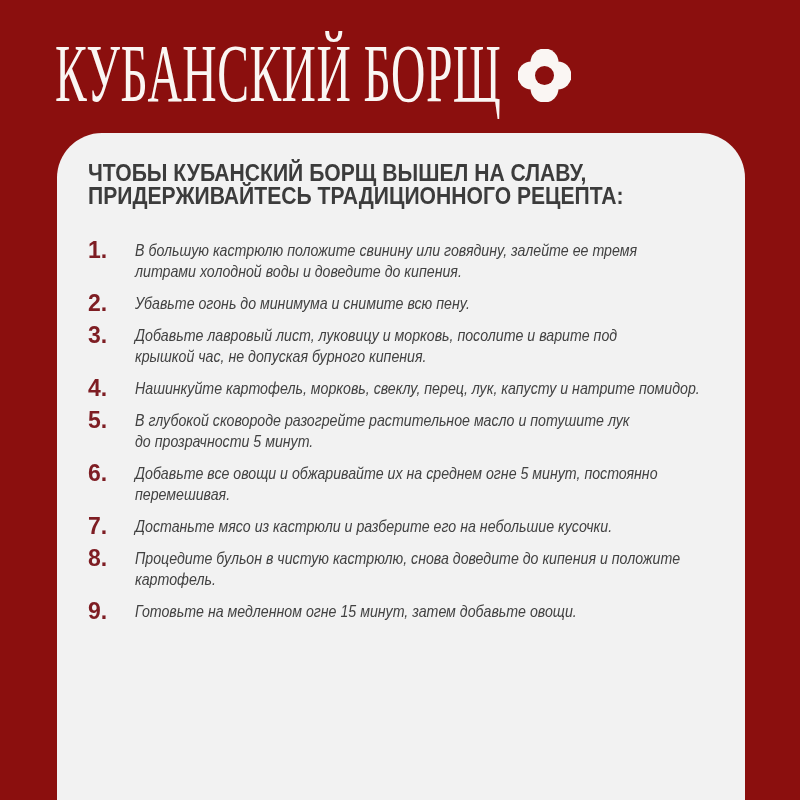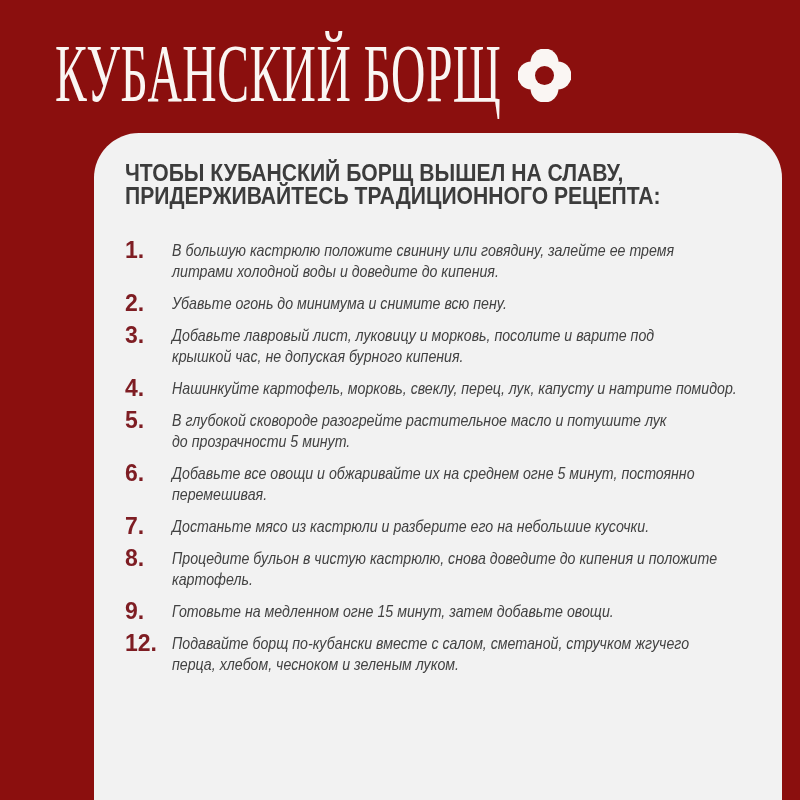--- a/index.html
+++ b/index.html
@@ -39,21 +39,20 @@
     width:53px;height:53px;
   }
   
   .card{
     position:absolute;
     left:57px;top:133px;
     width:688px;height:667px;
     background:var(--card,#F2F2F2);
     border-radius:45px 45px 0 0;
     padding:28px 20px 0 31px;
-    margin-left:37px;
   }
   .heading{
     font-size:24px;
     font-weight:700;
     line-height:23px;
     color:var(--heading,#3C3C3C);
     text-transform:uppercase;
     white-space:pre;
     transform:scaleX(0.88);
     transform-origin:left top;
@@ -141,19 +140,14 @@
     </li>
     <li class="step">
       <span class="step-number">8.</span>
       <span class="step-text">Процедите бульон в чистую кастрюлю, снова доведите до кипения и положите
 картофель.</span>
     </li>
     <li class="step">
       <span class="step-number">9.</span>
       <span class="step-text">Готовьте на медленном огне 15 минут, затем добавьте овощи.</span>
     </li>
-    <li class="step">
-      <span class="step-number">12.</span>
-      <span class="step-text">Подавайте борщ по-кубански вместе с салом, сметаной, стручком жгучего
-перца, хлебом, чесноком и зеленым луком.</span>
-    </li>
   </ol>
 </section>
 
 </body></html>

